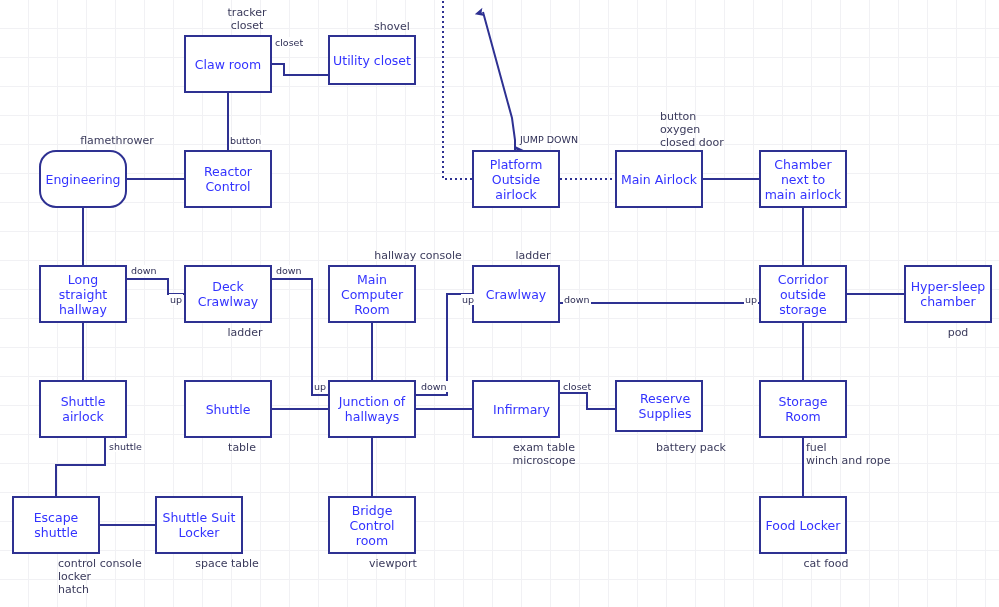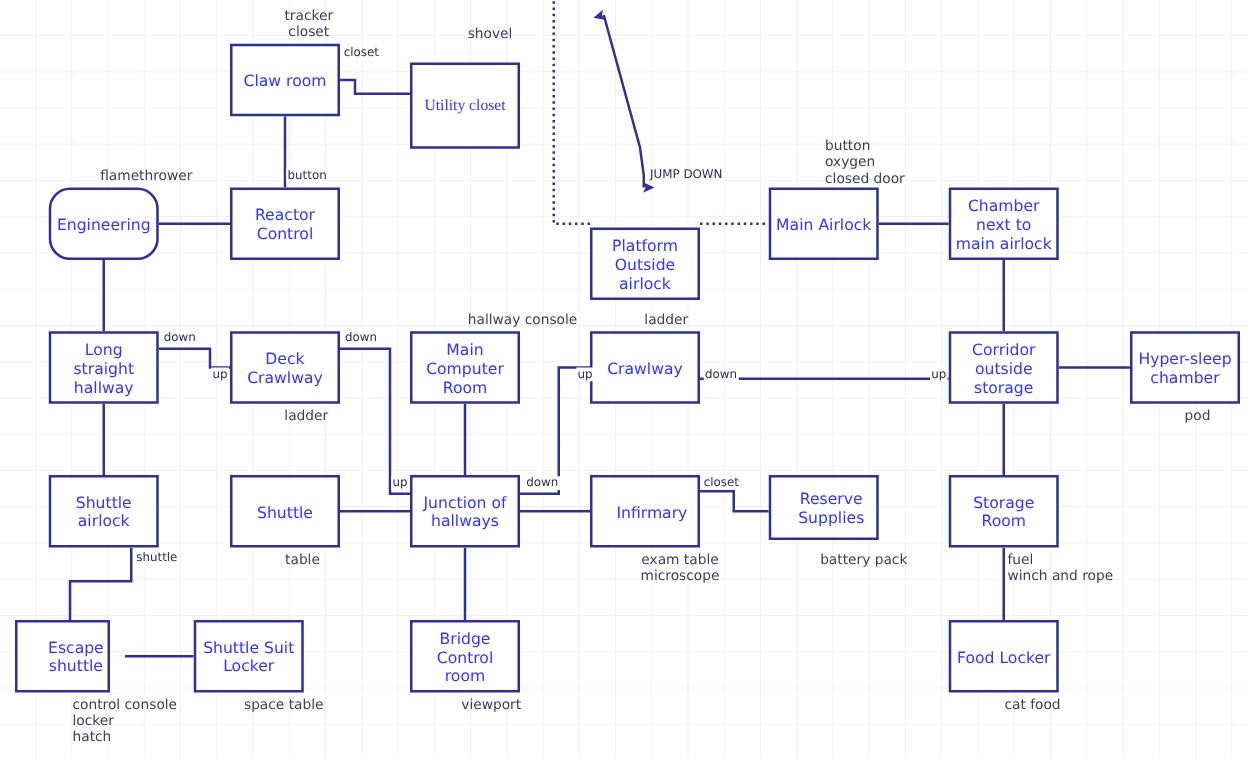--- a/index.html
+++ b/index.html
@@ -115,30 +115,30 @@
       <path d="M803,438 L803,496"></path>
 
       <path d="M100,525 L155,525"></path>
     </g>
   </svg>
 
   <div id="nodes">
       <div class="node" style="left: 184px; top: 35px; width: 88px; height: 58px;">
         <span>Claw room</span>
       </div>
-      <div class="node" style="left: 328px; top: 50px; width: 88px; height: 69px; font-family: Liberation Serif, serif;">
+      <div class="node" style="left: 328px; top: 35px; width: 88px; height: 50px;">
         <span>Utility closet</span>
       </div>
       <div class="node" style="left: 39px; top: 150px; width: 88px; height: 58px; border-radius: 17px;">
         <span>Engineering</span>
       </div>
       <div class="node" style="left: 184px; top: 150px; width: 88px; height: 58px;">
         <span>Reactor<br>Control</span>
       </div>
-      <div class="node" style="left: 472px; top: 150px; width: 88px; height: 58px; margin-top: 32px;">
+      <div class="node" style="left: 472px; top: 150px; width: 88px; height: 58px;">
         <span>Platform<br>Outside<br>airlock</span>
       </div>
       <div class="node" style="left: 615px; top: 150px; width: 88px; height: 58px;">
         <span>Main Airlock</span>
       </div>
       <div class="node" style="left: 759px; top: 150px; width: 88px; height: 58px;">
         <span>Chamber<br>next to<br>main airlock</span>
       </div>
       <div class="node" style="left: 39px; top: 265px; width: 88px; height: 58px;">
         <span>Long<br>straight<br>hallway</span>
@@ -169,21 +169,21 @@
       </div>
       <div class="node" style="left: 472px; top: 380px; width: 88px; height: 58px; padding-left: 11px;">
         <span>Infirmary</span>
       </div>
       <div class="node" style="left: 615px; top: 380px; width: 88px; height: 52px; padding-left: 12px;">
         <span>Reserve<br>Supplies</span>
       </div>
       <div class="node" style="left: 759px; top: 380px; width: 88px; height: 58px;">
         <span>Storage Room</span>
       </div>
-      <div class="node" style="left: 12px; top: 496px; width: 76px; height: 58px; justify-content: flex-end;">
+      <div class="node" style="left: 12px; top: 496px; width: 88px; height: 58px;">
         <span>Escape<br>shuttle</span>
       </div>
       <div class="node" style="left: 155px; top: 496px; width: 88px; height: 58px;">
         <span>Shuttle Suit<br>Locker</span>
       </div>
       <div class="node" style="left: 328px; top: 496px; width: 88px; height: 58px;">
         <span>Bridge<br>Control<br>room</span>
       </div>
       <div class="node" style="left: 759px; top: 496px; width: 88px; height: 58px;">
         <span>Food Locker</span>

